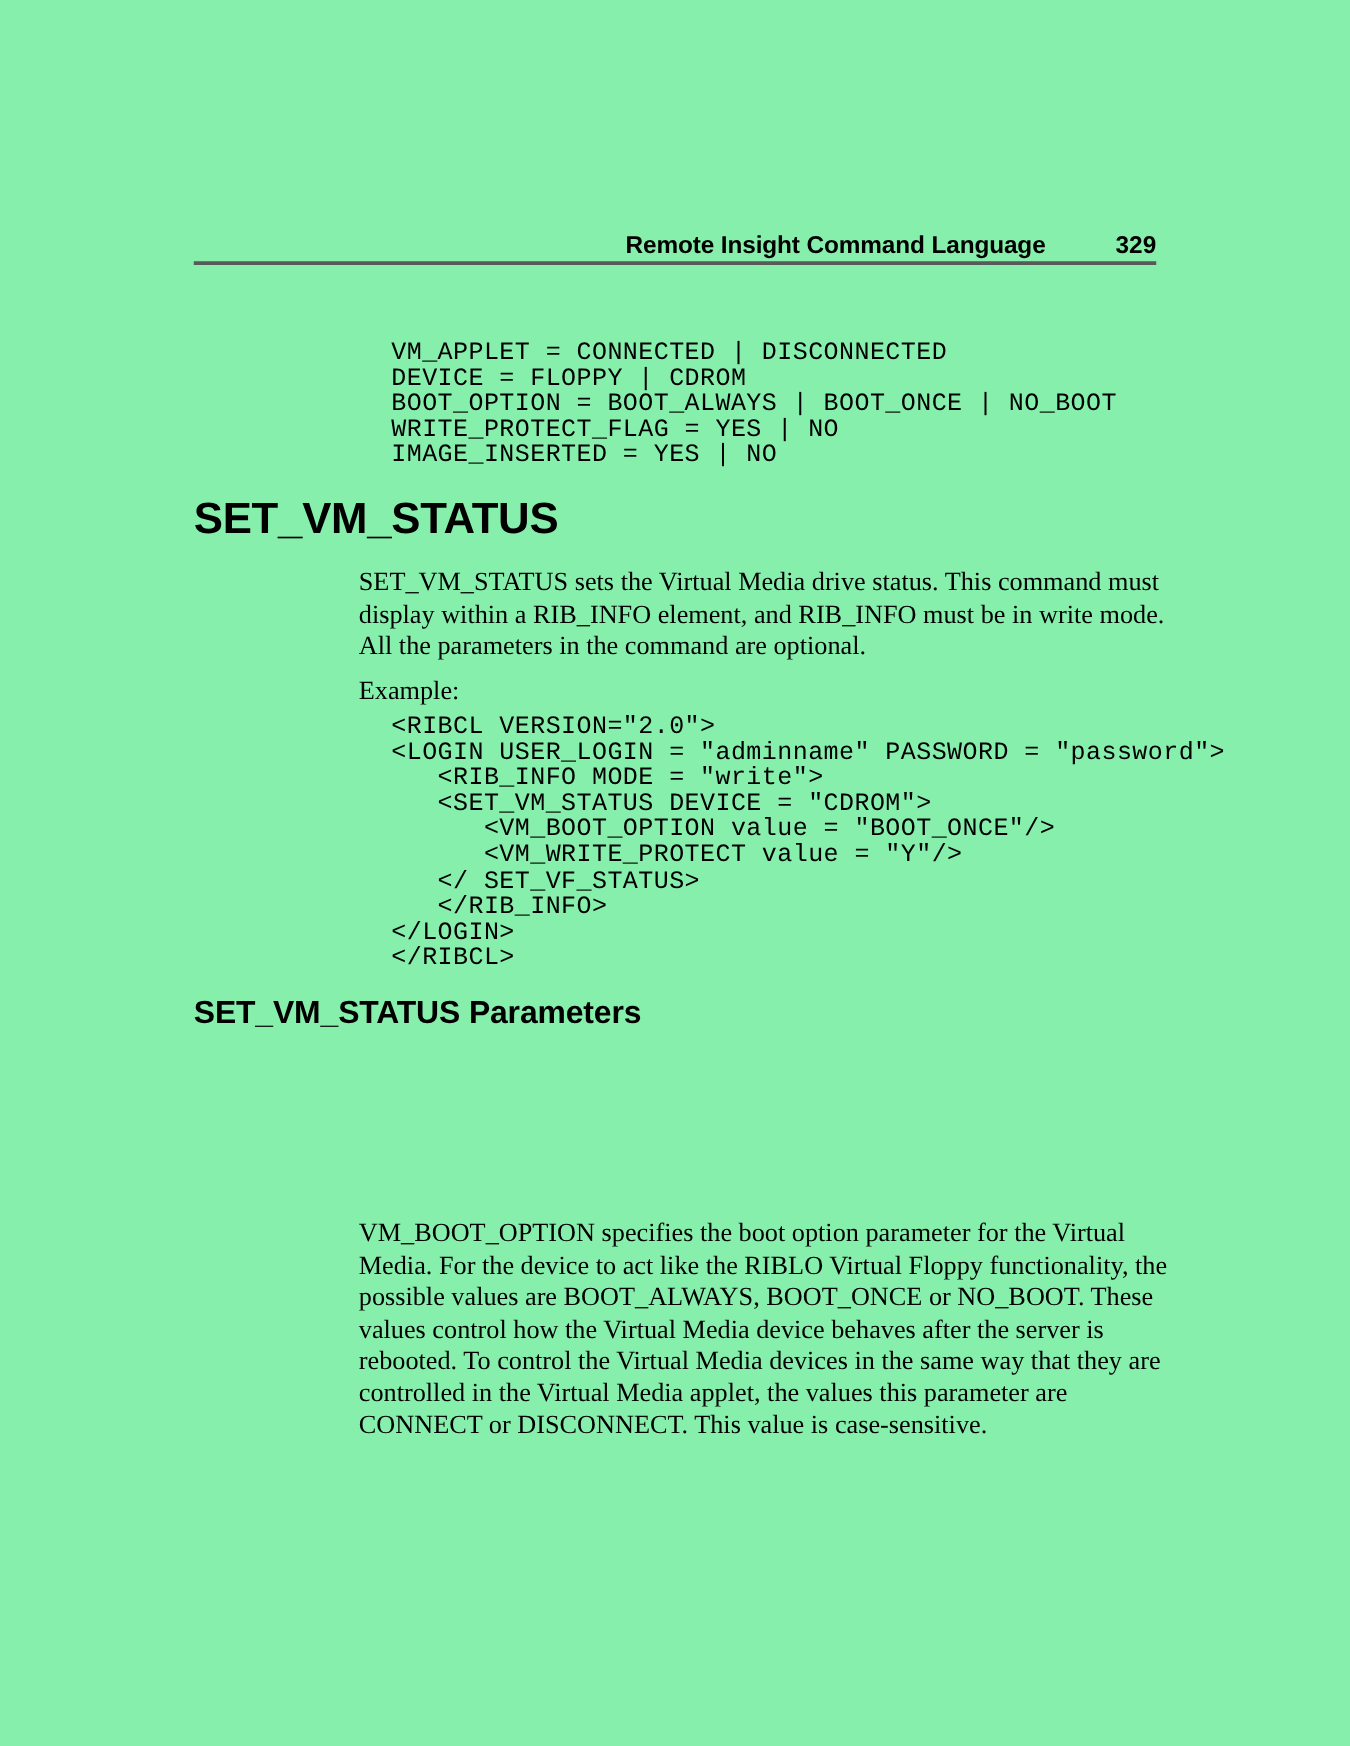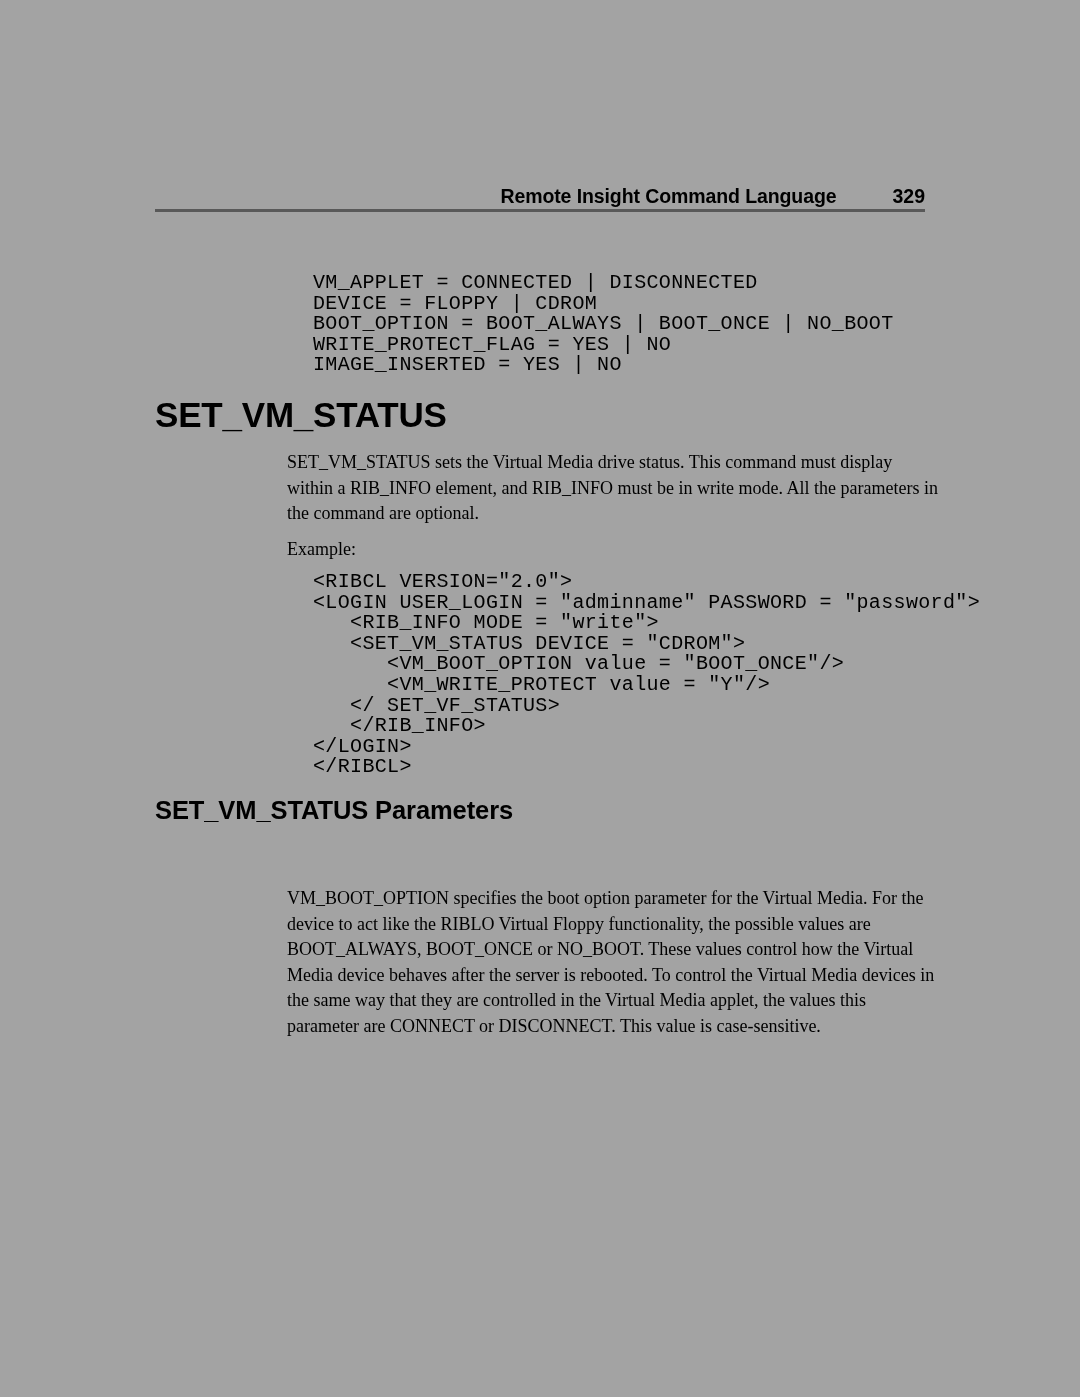--- a/index.html
+++ b/index.html
@@ -4,21 +4,21 @@
 <style>
   html, body {
     margin: 0;
     padding: 0;
     background: #ffffff;
   }
   .page {
     position: relative;
     width: 1080px;
     height: 1397px;
-    background: #a3a3a3;
+    background: #86efac;
     overflow: hidden;
     font-family: "Liberation Serif", serif;
     color: #000000;
   }
 
   
   .page-header {
     position: absolute;
     left: 155px;
     top: 185px;
@@ -92,29 +92,29 @@
     white-space: nowrap;
   }
   #heading-params { top: 775px; }
 
   
   .body-para {
     position: absolute;
     left: 287px;
     width: 653px;
     font-family: "Liberation Serif", serif;
-    font-size: 18px;
+    font-size: 21px;
     line-height: 25.5px;
     text-align: left;
     color: #000000;
   }
   #para-intro   { top: 432px; }
   #para-example { top: 519px; }
   #para-device  { top: 826px; }
-  #para-bootopt { top: 868px; }
+  #para-bootopt { top: 953px; }
 </style>
 </head>
 <body>
 
 <div class="page">
 
   <div class="page-header">
     <span class="header-title">Remote Insight Command Language</span>
     <span class="header-pagenum">329</span>
   </div>

